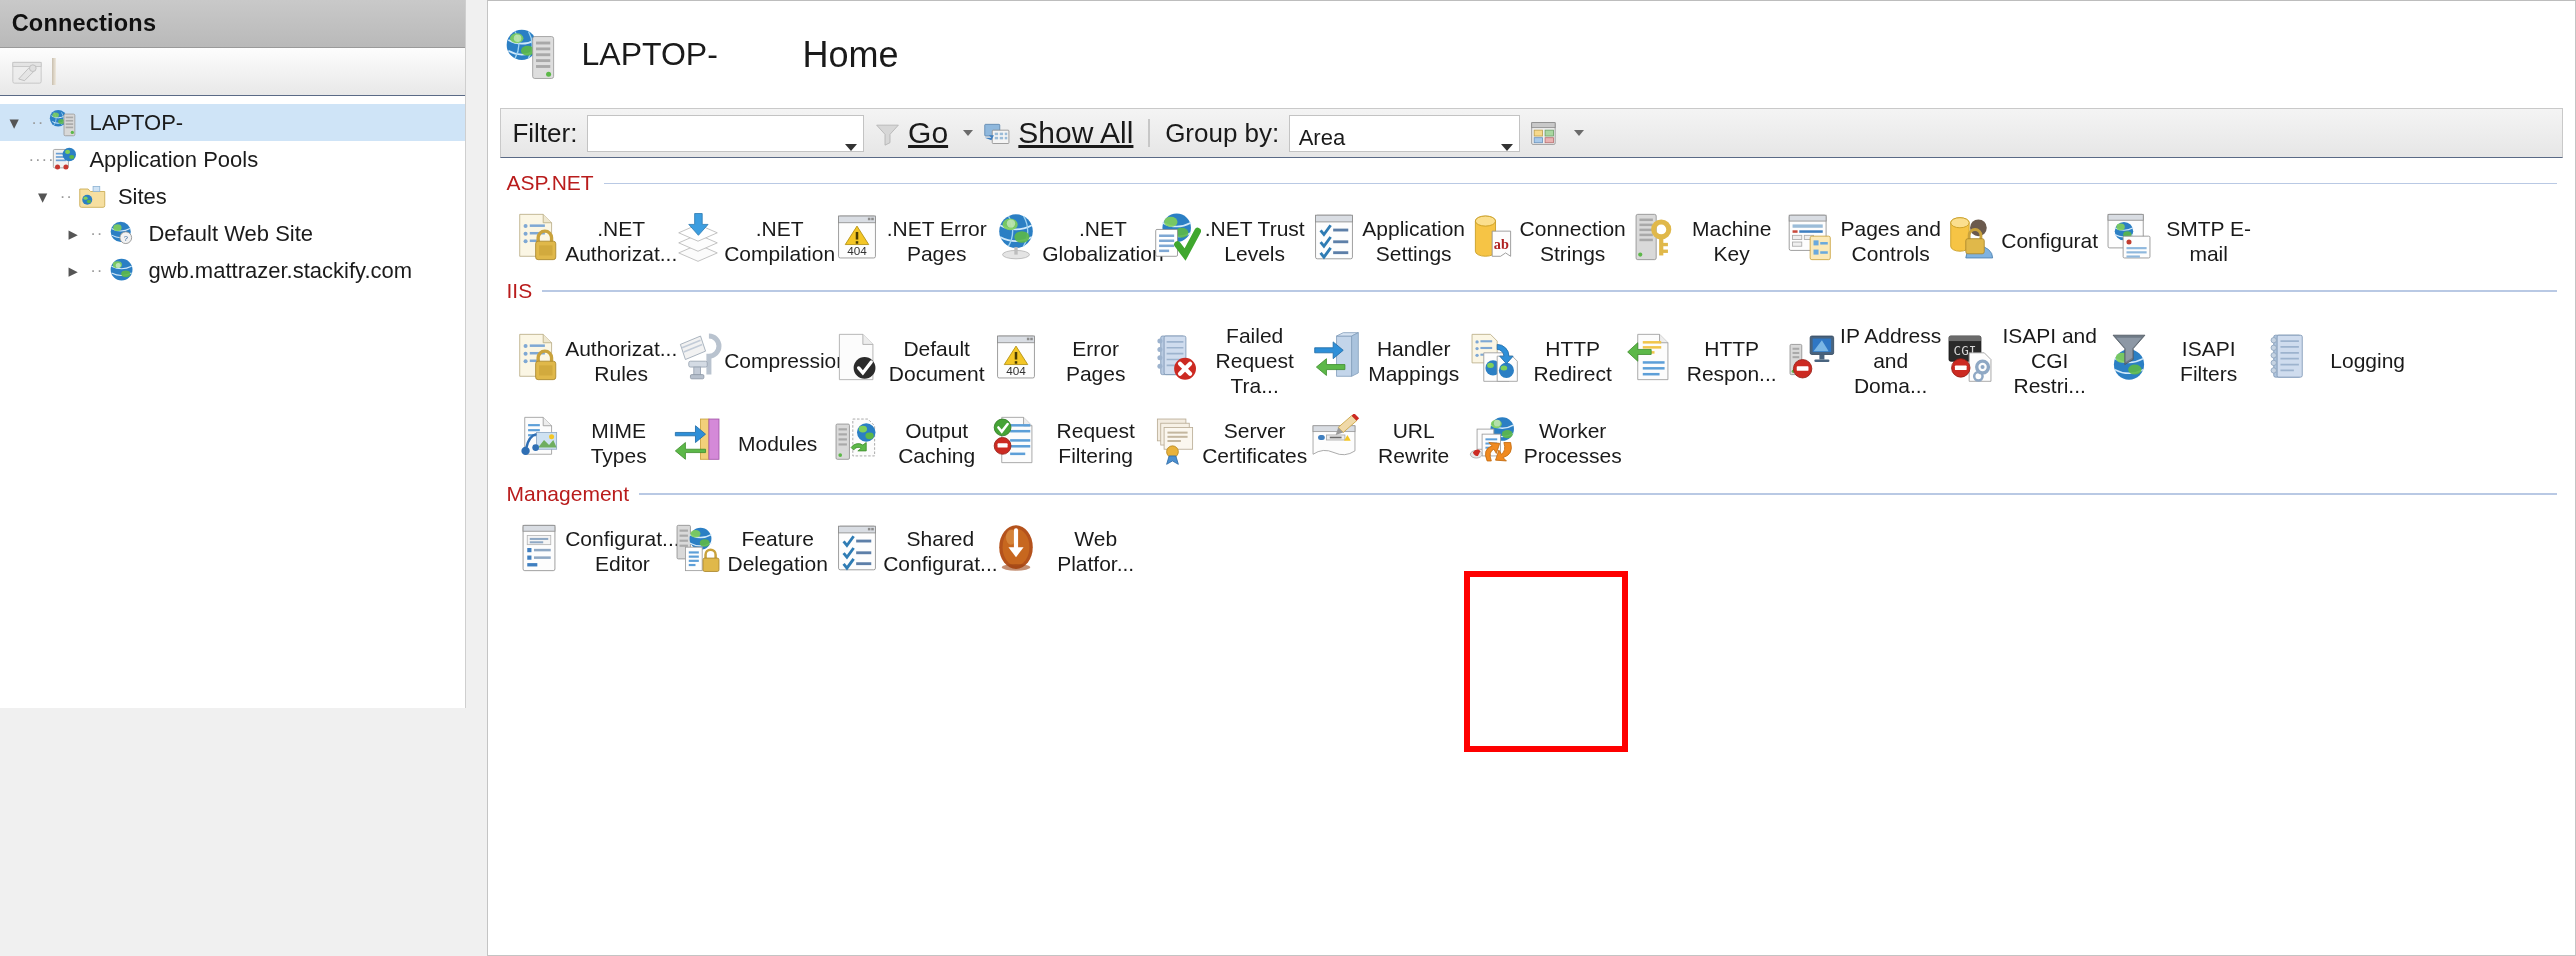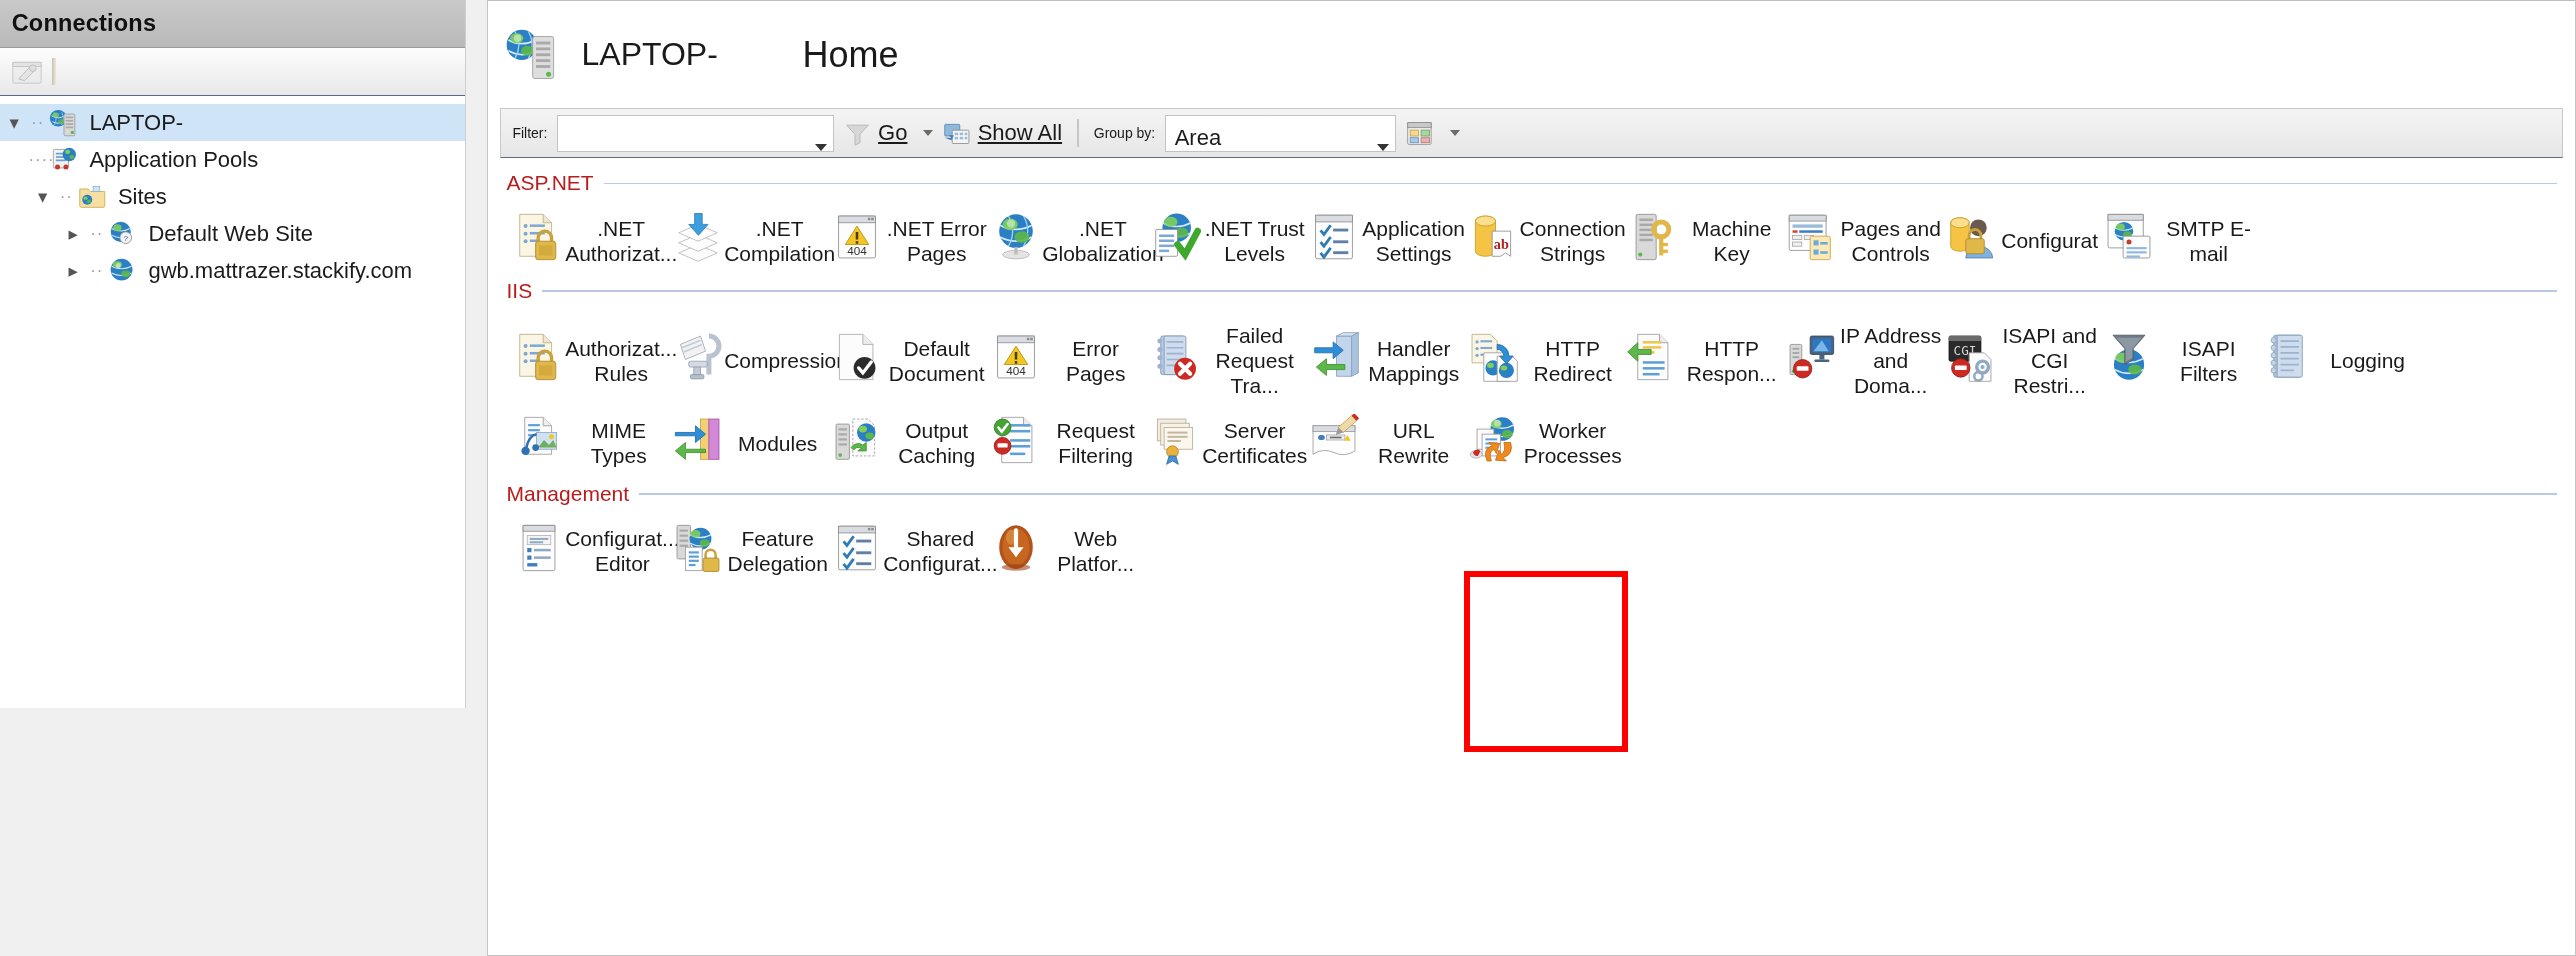--- a/index.html
+++ b/index.html
@@ -37,30 +37,30 @@
   .content{position:absolute;left:487px;top:0;width:2089px;height:956px;background:#ffffff;
            border:0.8px solid #c4c4c4;border-top:1.7px solid #bdbdbd;box-sizing:border-box;}
   .page-head{height:107px;display:flex;align-items:center;padding-left:15px;}
   .page-head .bigicon{width:60px;height:60px;margin-right:18.5px;display:flex;align-items:center;justify-content:center;}
   .ph-title{font-size:32px;color:#1a1a1a;min-width:201px;}
   .ph-home{font-size:36px;color:#1a1a1a;margin-left:20px;}
 
   .filterbar{margin:0 11.7px;height:50px;background:linear-gradient(180deg,#f4f4f4 0%,#e6e6e6 100%);
              border:0.8px solid #c9c9c9;border-bottom:1.7px solid #5a6a86;display:flex;align-items:center;
              padding:0 11.7px;gap:10px;box-sizing:border-box;}
-  .fl-label{font-size:14px;color:#1a1a1a;}
+  .fl-label{font-size:26px;color:#1a1a1a;}
   .combo{height:37px;background:#fff;border:0.8px solid #c3c3c3;display:flex;align-items:flex-end;
          justify-content:space-between;padding:0 6.7px 0 8.4px;box-sizing:border-box;}
   .combo .cv{font-size:22px;color:#1a1a1a;}
   .caret{width:0;height:0;border-left:6.7px solid transparent;border-right:6.7px solid transparent;
          border-top:7.5px solid #333;margin-left:8.4px;}
   .caret.sm{border-left:5.9px solid transparent;border-right:5.9px solid transparent;border-top:6.7px solid #6b6b6b;}
   .filter-combo{width:277px;}
   .group-combo{width:231px;}
-  .link{font-size:22px;color:#1a1a1a;text-decoration:underline;}
+  .link{font-size:30px;color:#1a1a1a;text-decoration:underline;}
   .tb-item{display:flex;align-items:center;gap:6.7px;}
   .vsep{width:1.7px;height:28.5px;background:#c7c7c7;margin:0 5px;}
 
   
   .group{margin:0 18.5px;}
   .group-title{display:flex;align-items:center;gap:10px;margin-top:13.4px;}
   .gt-text{font-size:21px;color:#b91c1c;white-space:nowrap;}
   .gt-rule{flex:1;height:1.7px;background:#b9c9e4;}
 
   .row{display:flex;padding-left:6.7px;}

